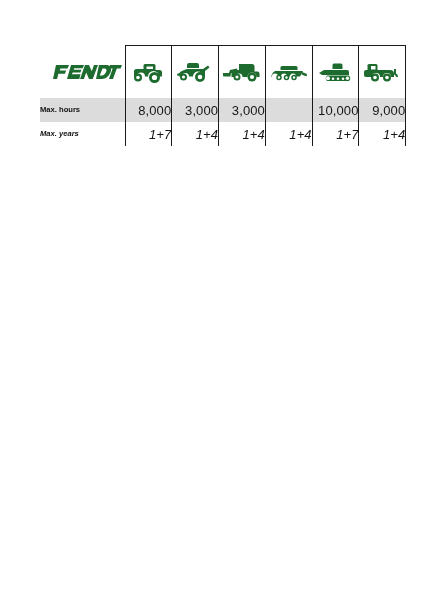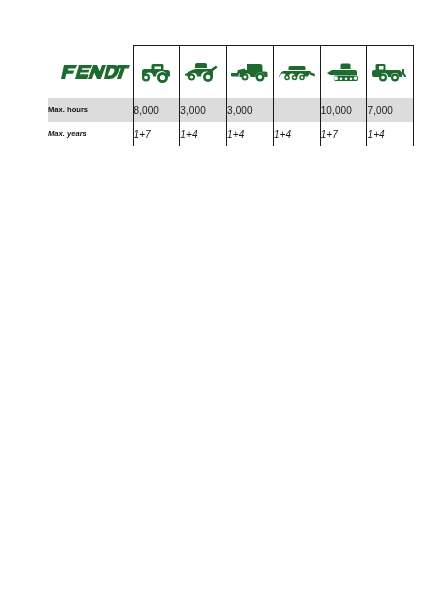--- a/index.html
+++ b/index.html
@@ -22,21 +22,20 @@
     height: 600px;
     background: #ffffff;
   }
   .warranty-table {
     position: absolute;
     left: 40px;
     top: 45px;
     width: 366px;
     border-collapse: collapse;
     table-layout: fixed;
-    margin-left: 8px;
   }
   .warranty-table td, .warranty-table th {
     padding: 0;
     margin: 0;
     vertical-align: middle;
   }
   
   col.c-label { width: 85px; }
   col.c-data  { width: 46.8px; }
 
@@ -55,23 +54,23 @@
   }
   .hdr-cell {
     border-left: 1.6px solid #1a1a1a;
     border-top: 1.6px solid #1a1a1a;
   }
   .hdr-cell.last {
     border-right: 1.6px solid #1a1a1a;
   }
   .data-cell {
     border-left: 1.6px solid #1a1a1a;
-    text-align: left;
+    text-align: right;
     height: 24px;
-    font-size: 10px;
+    font-size: 13px;
     color: #161616;
     letter-spacing: .1px;
   }
   .data-cell.last {
     border-right: 1.6px solid #1a1a1a;
   }
   .label-cell {
     font-size: 7.6px;
     font-weight: bold;
     color: #111111;
@@ -214,21 +213,21 @@
         </td>
       </tr>
 
       <tr class="row-shade">
         <td class="label-cell">Max. hours</td>
         <td class="data-cell">8,000</td>
         <td class="data-cell">3,000</td>
         <td class="data-cell">3,000</td>
         <td class="data-cell"></td>
         <td class="data-cell">10,000</td>
-        <td class="data-cell last">7,000</td>
+        <td class="data-cell last">9,000</td>
       </tr>
 
       <tr class="row-plain">
         <td class="label-cell">Max. years</td>
         <td class="data-cell">1+7</td>
         <td class="data-cell">1+4</td>
         <td class="data-cell">1+4</td>
         <td class="data-cell">1+4</td>
         <td class="data-cell">1+7</td>
         <td class="data-cell last">1+4</td>

